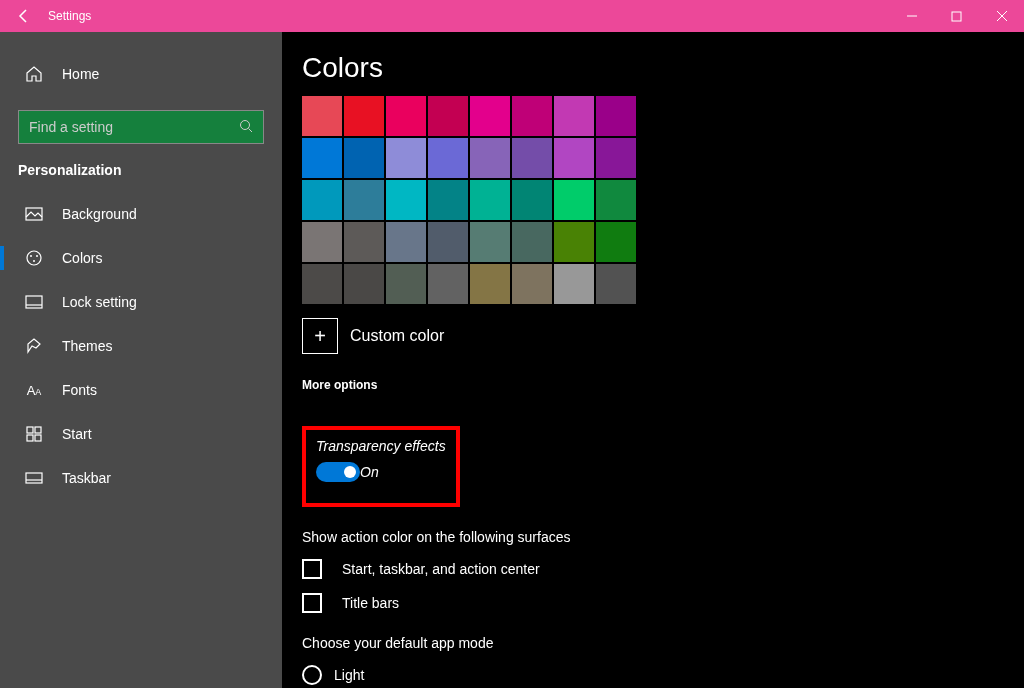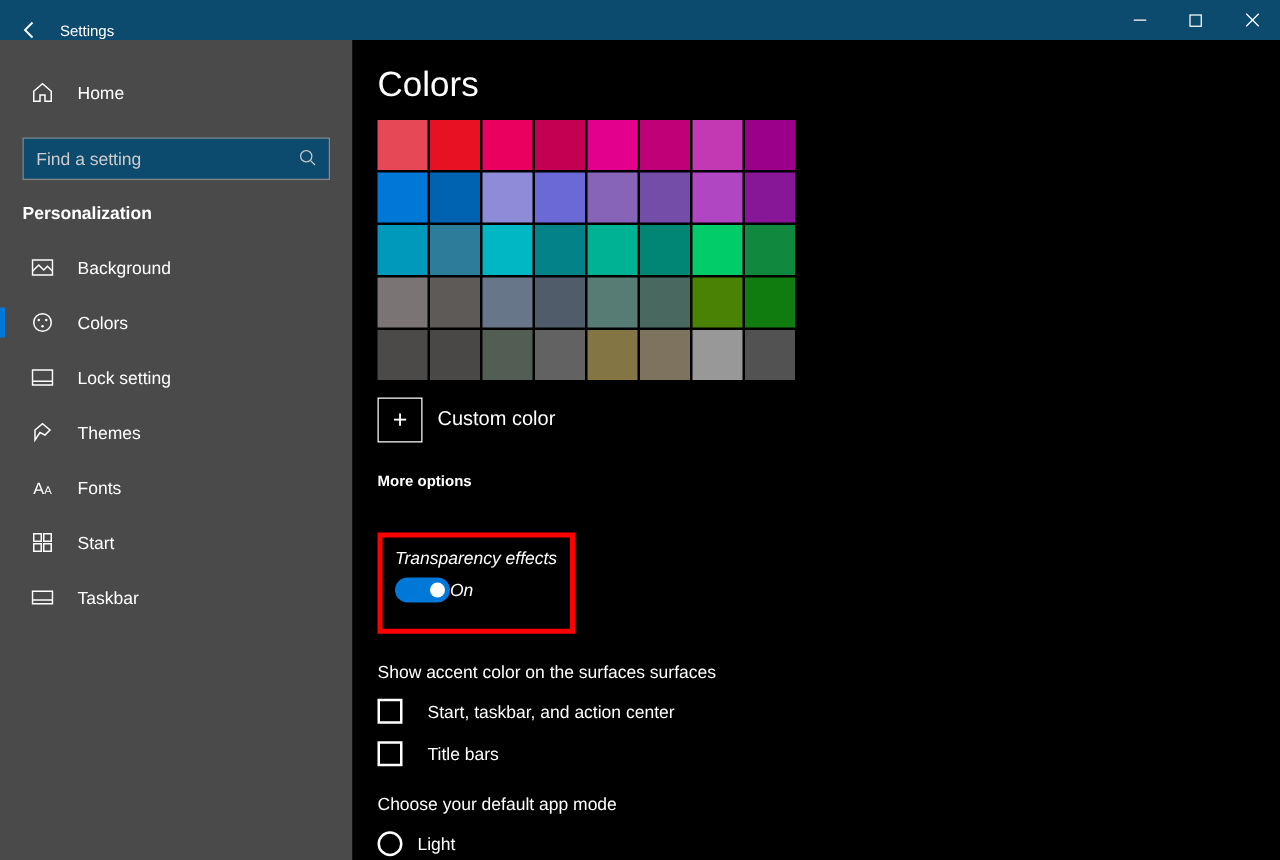--- a/index.html
+++ b/index.html
@@ -1,37 +1,37 @@
 <!DOCTYPE html>
 <html><head>
 <meta charset="utf-8">
 <style>
   * { box-sizing: border-box; margin: 0; padding: 0; font-family: "Segoe UI", Arial, sans-serif; }
   body { width: 1024px; height: 688px; background: #000; color: #fff; overflow: hidden; position: relative; }
 
   
-  .titlebar { height: 32px; display: flex; align-items: flex-end; background: #0c4a6e; }
+  .titlebar { height: 32px; display: flex; align-items: center; background: #ec4899; }
   .titlebar .back { width: 48px; display: flex; align-items: center; justify-content: center; }
   .titlebar .title { font-size: 12px; color: #fff; }
   .titlebar .spacer { flex: 1; }
   .winctrl { width: 45px; height: 32px; display: flex; align-items: center; justify-content: center; }
   .winctrl svg { stroke: #fff; fill: none; }
 
   
   .main { display: flex; height: 656px; }
   .sidebar { width: 282px; background: #4a4a4a; padding-top: 20px; }
   .content { flex: 1; background: #000; padding: 20px 0 0 20px; overflow: hidden; }
 
   
   .nav-item { display: flex; align-items: center; height: 44px; padding-left: 24px; color: #fff; font-size: 14px; cursor: pointer; position: relative; }
   .nav-item.selected::before { content: ""; position: absolute; left: 0; top: 10px; bottom: 10px; width: 4px; background: #0078d7; }
   .nav-item .icon { width: 20px; height: 20px; margin-right: 18px; display: flex; align-items: center; justify-content: center; }
   .nav-item .icon svg { stroke: #fff; fill: none; stroke-width: 1.2; }
   .search-wrap { padding: 0 18px; margin: 14px 0 18px 0; }
-  .search { height: 34px; border: 1px solid #888; background: #0c4a6e; display: flex; align-items: center; padding: 0 10px; color: #ccc; font-size: 14px; }
+  .search { height: 34px; border: 1px solid #888; background: #15803d; display: flex; align-items: center; padding: 0 10px; color: #ccc; font-size: 14px; }
   .search span:first-child { flex: 1; }
   .section-label { padding-left: 18px; font-size: 14px; font-weight: 600; margin-bottom: 14px; }
 
   
   .h1 { font-size: 28px; font-weight: 300; margin-bottom: 12px; }
   .h2 { font-size: 12px; font-weight: 700; margin: 24px 0 14px 0; }
   .swatch-grid { display: flex; flex-direction: column; gap: 2px; }
   .swatch-row { display: flex; gap: 2px; }
   .swatch { width: 40px; height: 40px; cursor: pointer; }
   .custom-color { display: flex; align-items: center; margin-top: 14px; cursor: pointer; }
@@ -232,21 +232,21 @@
     <div class="highlight-box">
       <div class="setting-label">Transparency effects</div>
       <div class="toggle-row">
         <div class="toggle">
             <div class="knob"></div>
           </div>
         <span class="toggle-state">On</span>
       </div>
     </div>
 
-    <div class="sub-label">Show accent color on the surfaces surfaces</div>
+    <div class="sub-label">Show action color on the following surfaces</div>
     <div class="checkbox-row">
       <div class="checkbox"></div>
       <span>Start, taskbar, and action center</span>
     </div>
     <div class="checkbox-row">
       <div class="checkbox"></div>
       <span>Title bars</span>
     </div>
 
     <div class="sub-label">Choose your default app mode</div>

